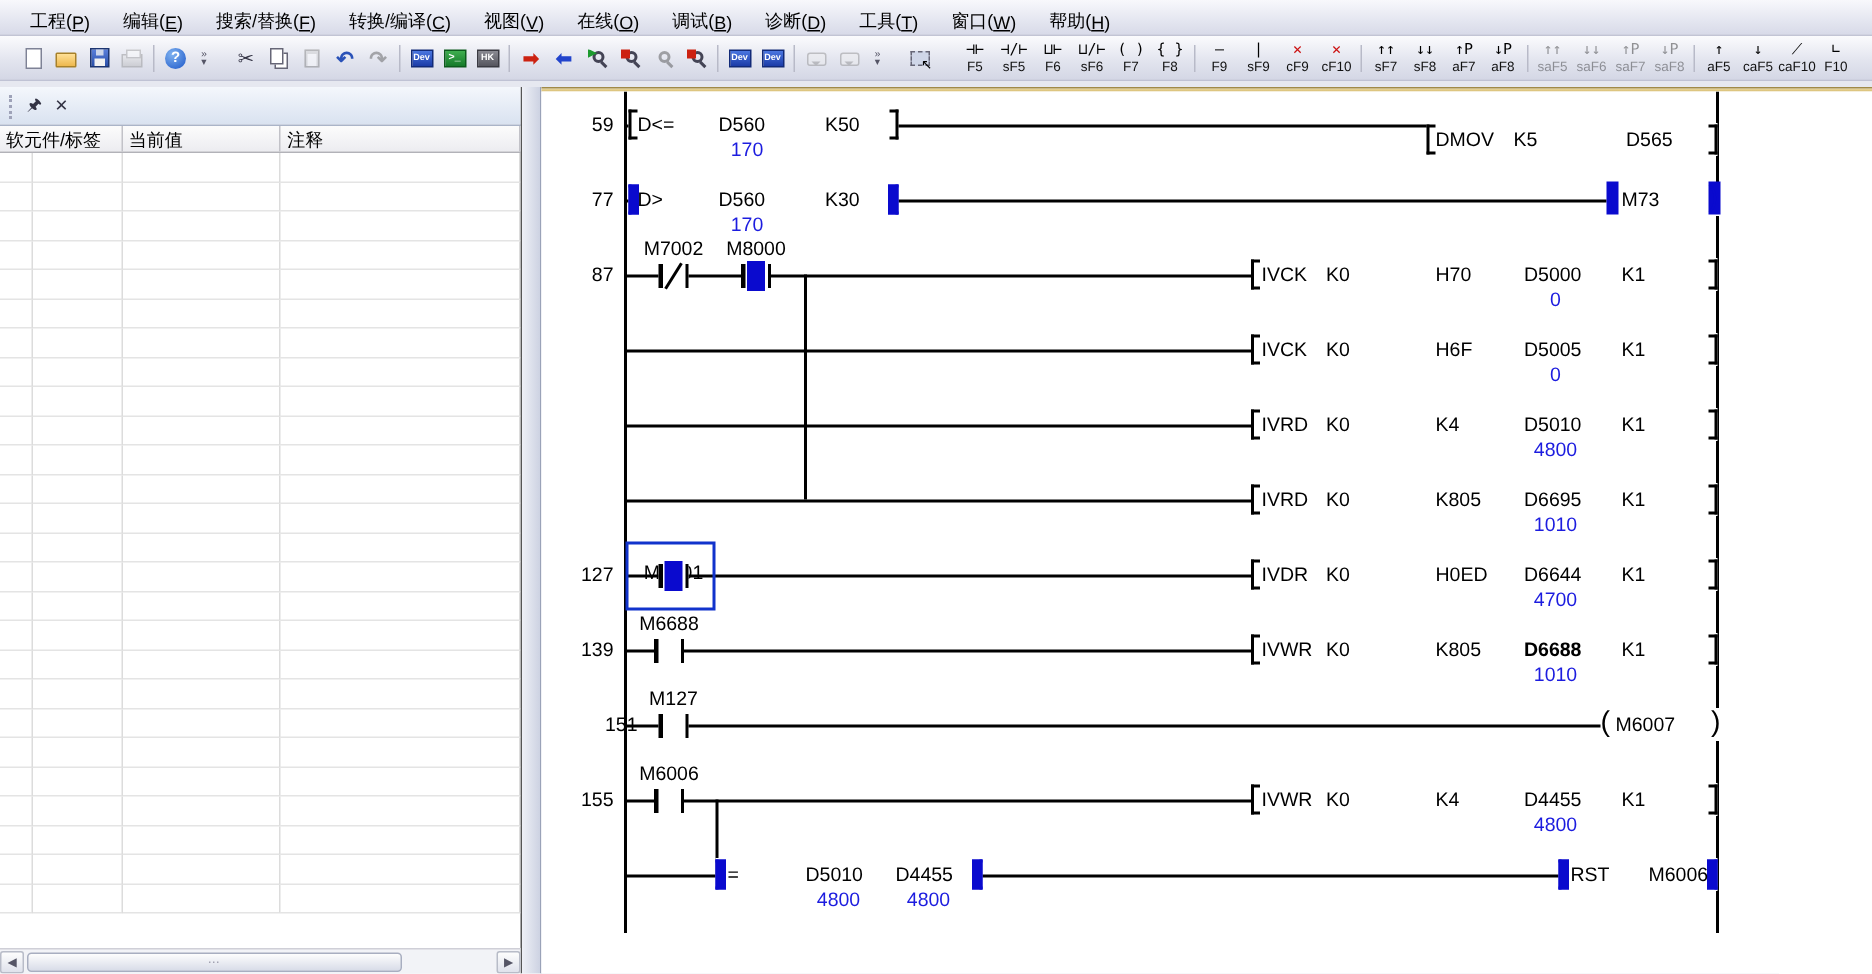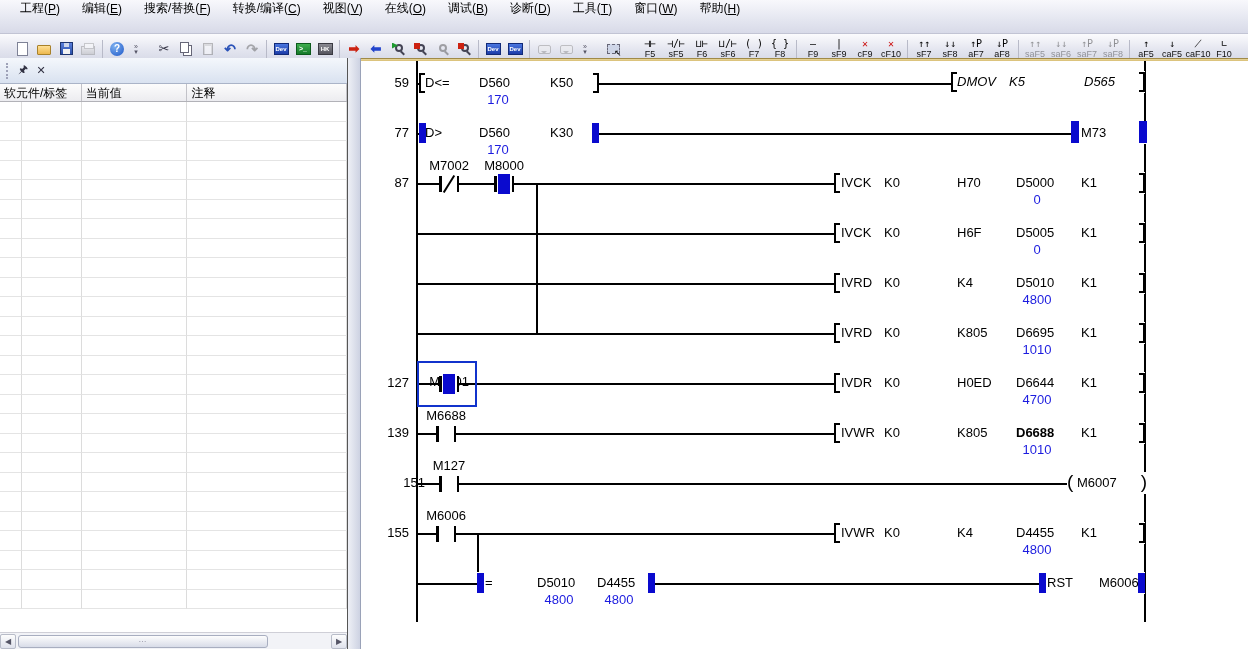--- a/index.html
+++ b/index.html
@@ -1,20 +1,20 @@
 <!DOCTYPE html>
 <html><head>
 <meta charset="utf-8">
 <style>
   * { margin:0; padding:0; box-sizing:border-box; }
   html,body { width:1248px; height:649px; overflow:hidden; }
   body { font-family:"Liberation Sans", sans-serif; background:#e6e8f0; position:relative; font-size:12px; }
 
   
-  .menubar { height:34px; background:linear-gradient(#f8f8fc,#e4e6f0 60%,#d8dae8); border-bottom:1px solid #c2c4d4; display:flex; align-items:flex-start; }
+  .menubar { height:24px; background:linear-gradient(#f8f8fc,#e4e6f0 60%,#d8dae8); border-bottom:1px solid #c2c4d4; display:flex; align-items:flex-end; }
   .vgrip { width:5px; margin:4px 2px; border-left:2px dotted #9ea2b8; }
   .menu-item { padding:0 11px; display:flex; align-items:center; color:#000; cursor:default; }
   .menu-item u { text-decoration:underline; }
 
   
   .toolbar { height:30px; background:linear-gradient(#fbfbfd,#e3e5ef 55%,#d4d7e5); border-bottom:1px solid #bfc2d4; display:flex; align-items:center; }
   .tgroup { display:flex; align-items:center; height:28px; padding:0 2px; }
   .tsep { width:1px; height:18px; background:#b8bac8; margin:0 3px; }
   .tbtn { width:22px; height:22px; display:flex; align-items:center; justify-content:center; border:1px solid transparent; border-radius:2px; position:relative; }
   .tbtn.dis { opacity:.45; filter:grayscale(1); }
@@ -618,21 +618,21 @@
             <div class="bar" style="right: 0px;"></div>
           </div>
           <div class="blk" style="left: 58px; top: 11px; width: 180px; height: 22px;">
             <div class="bk o"></div>
             <div class="bk c"></div>
             <span class="fld" style="left: 6px;">D&lt;=</span>
             <span class="fld" style="left: 60px;">D560</span>
             <span class="fld" style="left: 131px;">K50</span>
           </div>
           <div class="mval" style="left: 97px; top: 31px;">170</div>
-          <div class="blk" style="left: 590px; top: 10px; width: 194px; height: 22px; font-style: italic;">
+          <div class="blk" style="left: 590px; top: 21px; width: 194px; height: 22px;">
             <div class="bk o"></div>
             <div class="bk c"></div>
             <span class="fld" style="left: 6px;">DMOV</span>
             <span class="fld" style="left: 58px;">K5</span>
             <span class="fld" style="left: 133px;">D565</span>
           </div>
           <div class="blk" style="left: 58px; top: 61px; width: 180px; height: 22px;">
             <div class="bk o on"></div>
             <div class="bk c on"></div>
             <span class="fld" style="left: 6px;">D&gt;</span>

